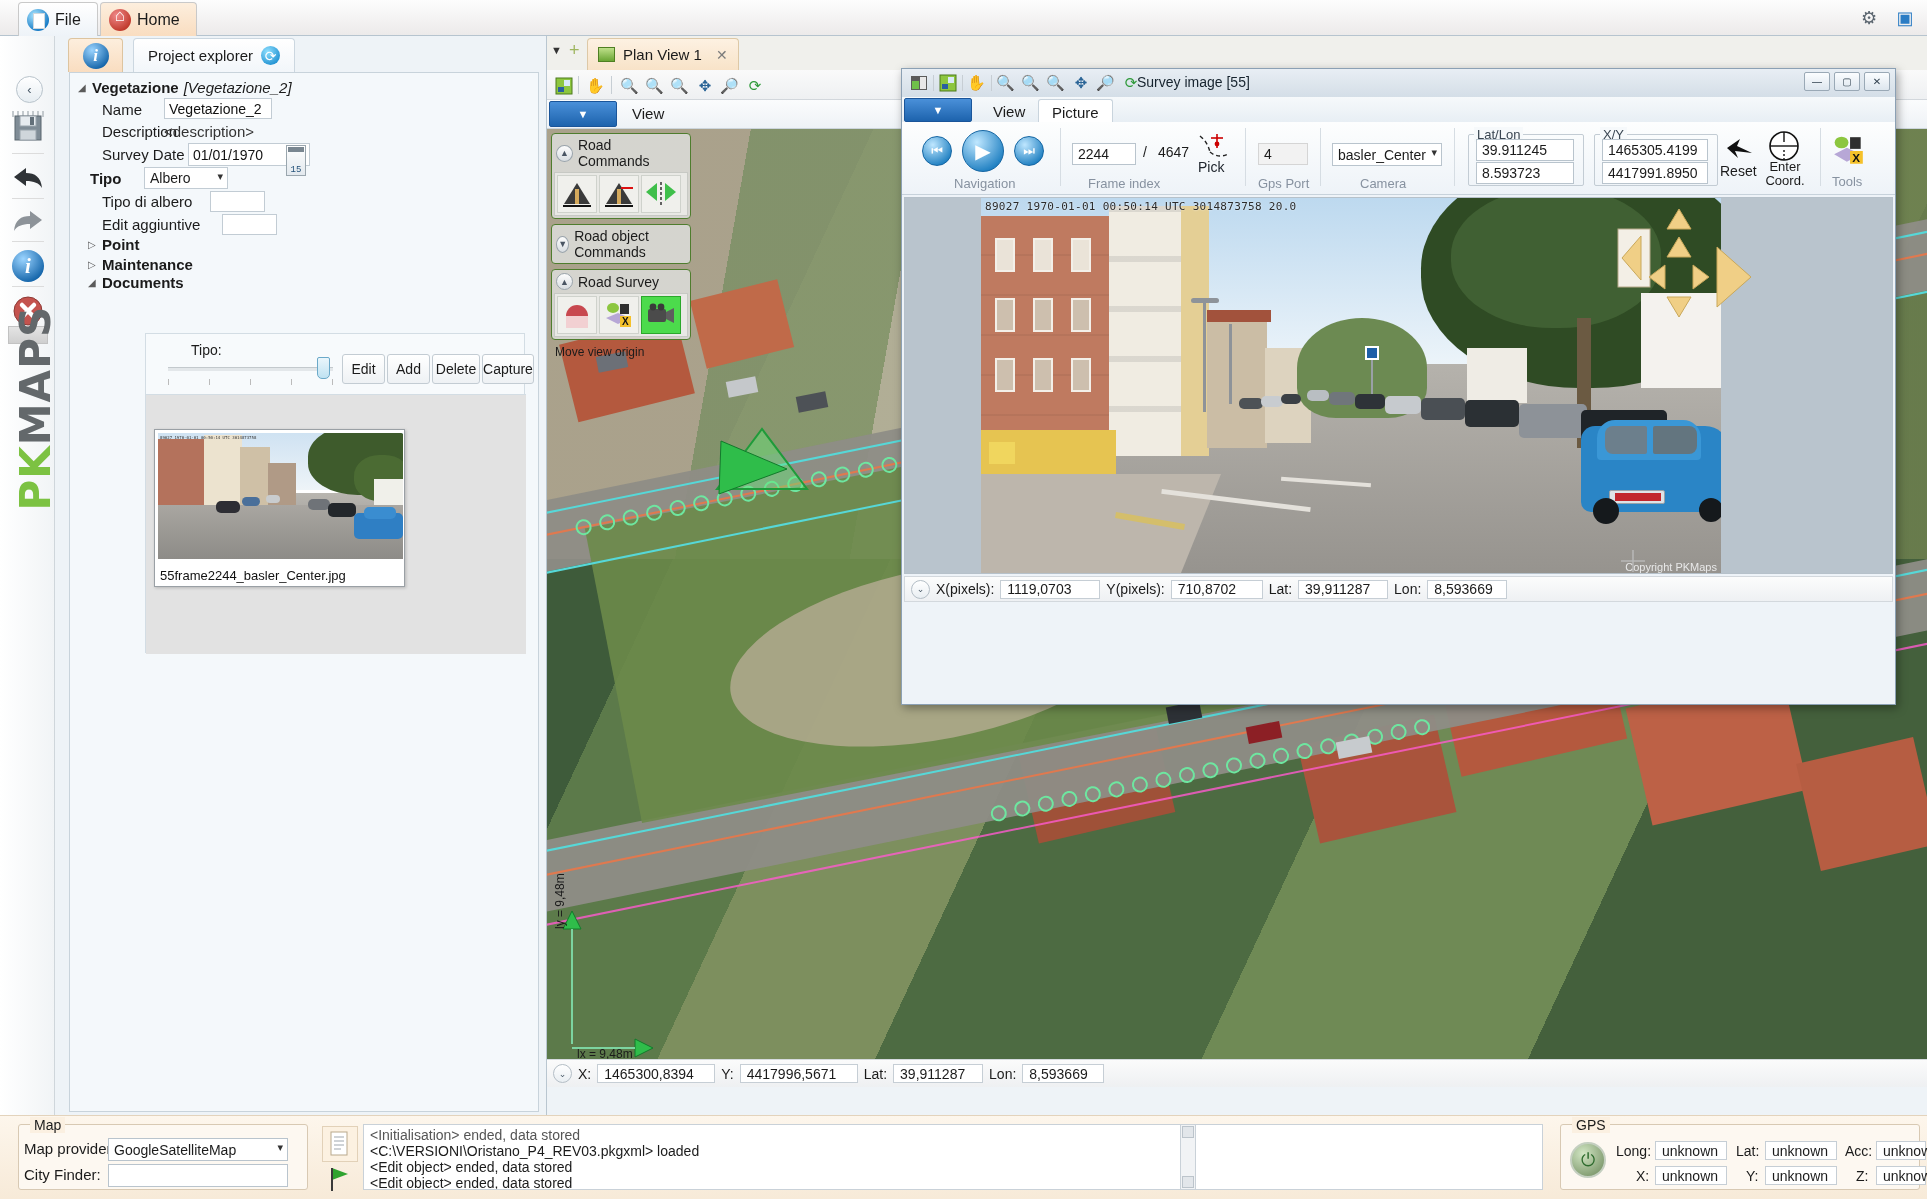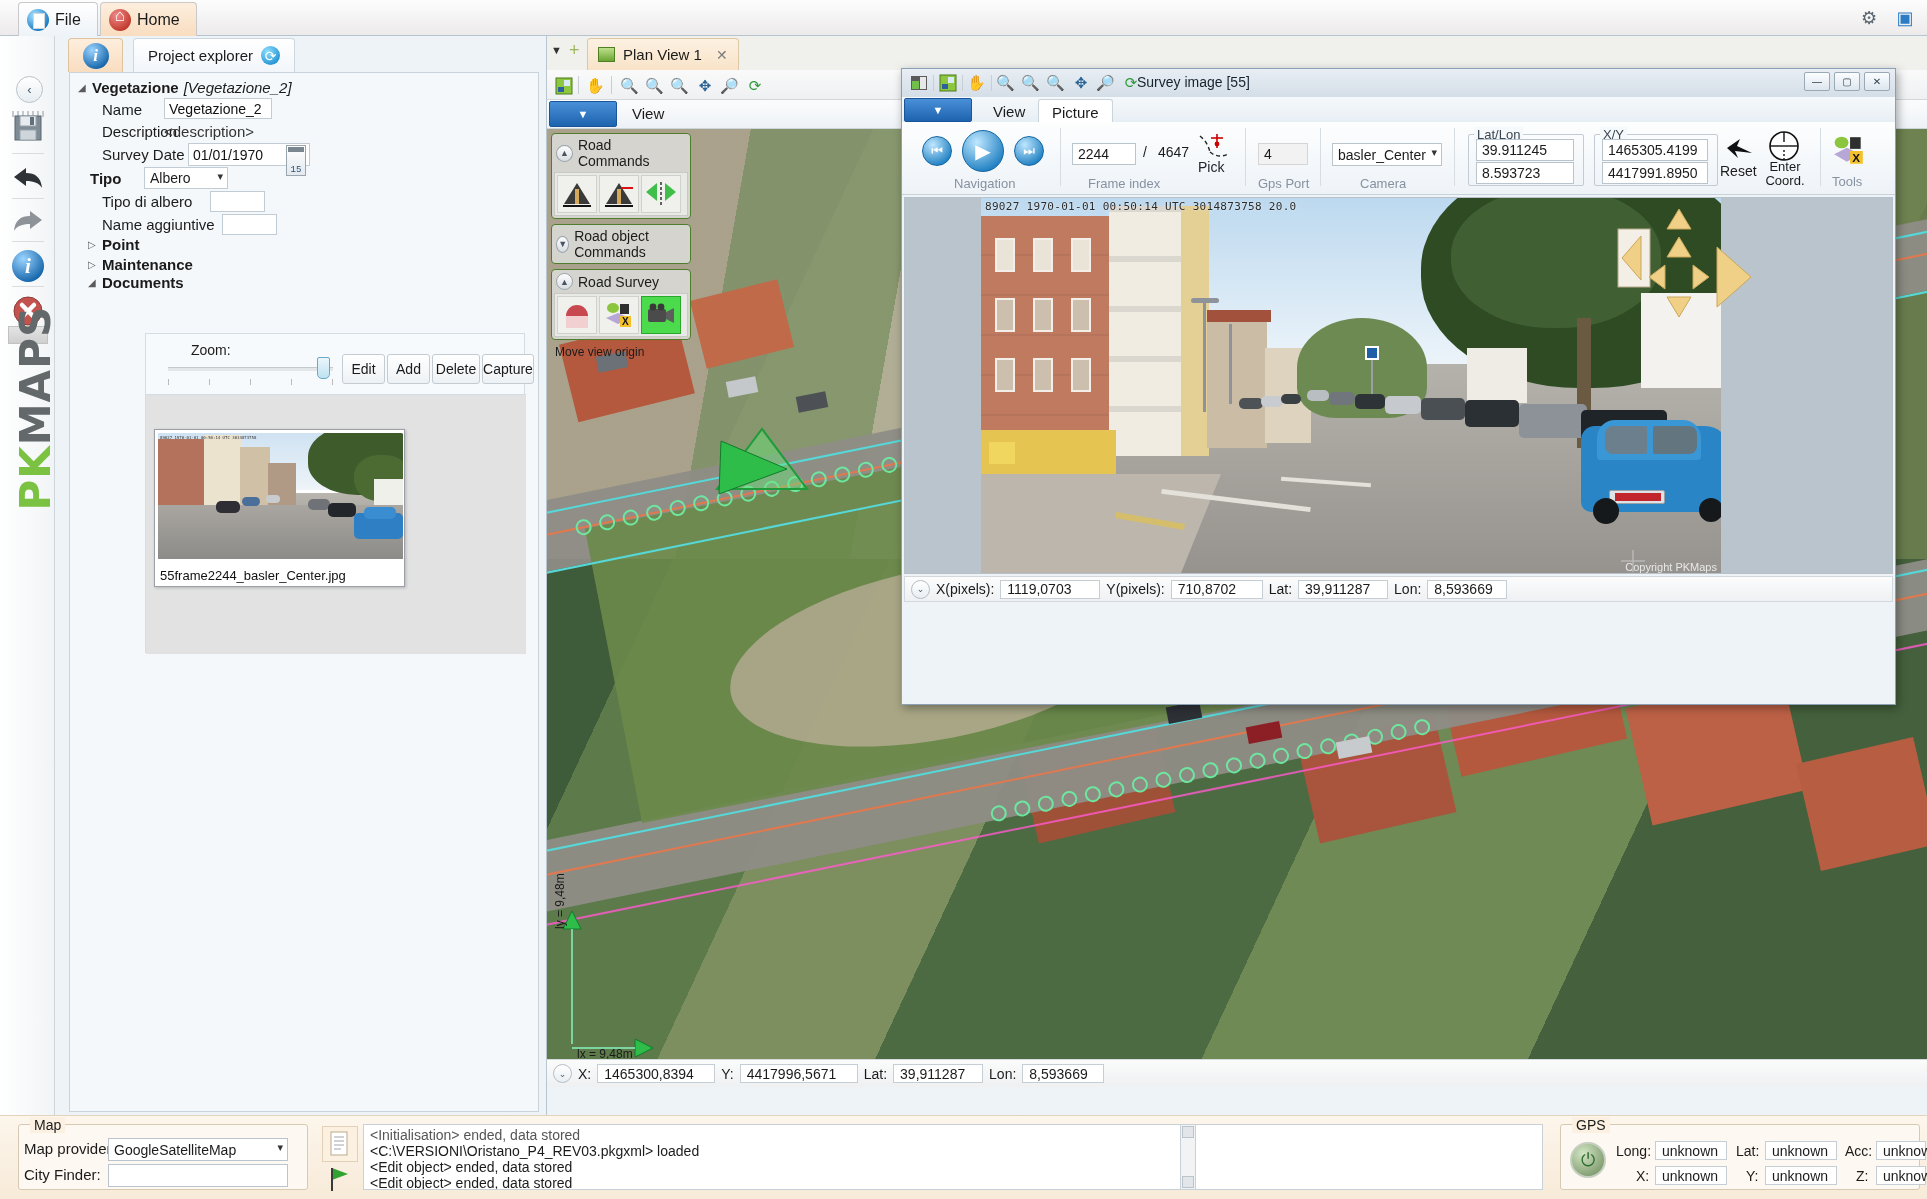--- a/index.html
+++ b/index.html
@@ -427,38 +427,38 @@
     <div class="fld-lbl" style="left:32px; top:73px;">Survey Date</div>
     <div class="fld-box" style="left:118px; top:70px; width:122px; height:23px;">01/01/1970</div>
     <div class="datebtn" style="left:216px; top:72px;">15</div>
 
     <div class="fld-lbl" style="left:20px; top:97px;font-weight:bold;">Tipo</div>
     <div class="combo" style="left:74px; top:94px; width:84px;">Albero</div>
 
     <div class="fld-lbl" style="left:32px; top:120px;">Tipo di albero</div>
     <div class="fld-box" style="left:140px; top:118px; width:55px;"></div>
 
-    <div class="fld-lbl" style="left:32px; top:143px;">Name aggiuntive</div>
+    <div class="fld-lbl" style="left:32px; top:143px;">Edit aggiuntive</div>
     <div class="fld-box" style="left:152px; top:141px; width:55px;"></div>
 
     <div class="tree-row" style="left:18px; top:163px;">
       <span class="tw">▷</span>
       <span class="bold">Point</span>
     </div>
     <div class="tree-row" style="left:18px; top:183px;">
       <span class="tw">▷</span>
       <span class="bold">Maintenance</span>
     </div>
     <div class="tree-row" style="left:18px; top:201px;">
       <span class="tw">◢</span>
       <span class="bold">Documents</span>
     </div>
 
     <div id="docs-panel">
-      <div id="zoom-lbl">Zoom:</div>
+      <div id="zoom-lbl">Tipo:</div>
       <div id="zoom-slider"></div>
       <div id="zoom-thumb"></div>
       <div id="zoom-ticks"></div>
       <div class="docbtn" style="left:196px">Edit</div>
       <div class="docbtn" style="left:241px">Add</div>
       <div class="docbtn" style="left:286px; width:48px">Delete</div>
       <div class="docbtn" style="left:336px; width:52px">Capture</div>
 
       <div id="doc-canvas">
         <div id="doc-thumb-wrap">

